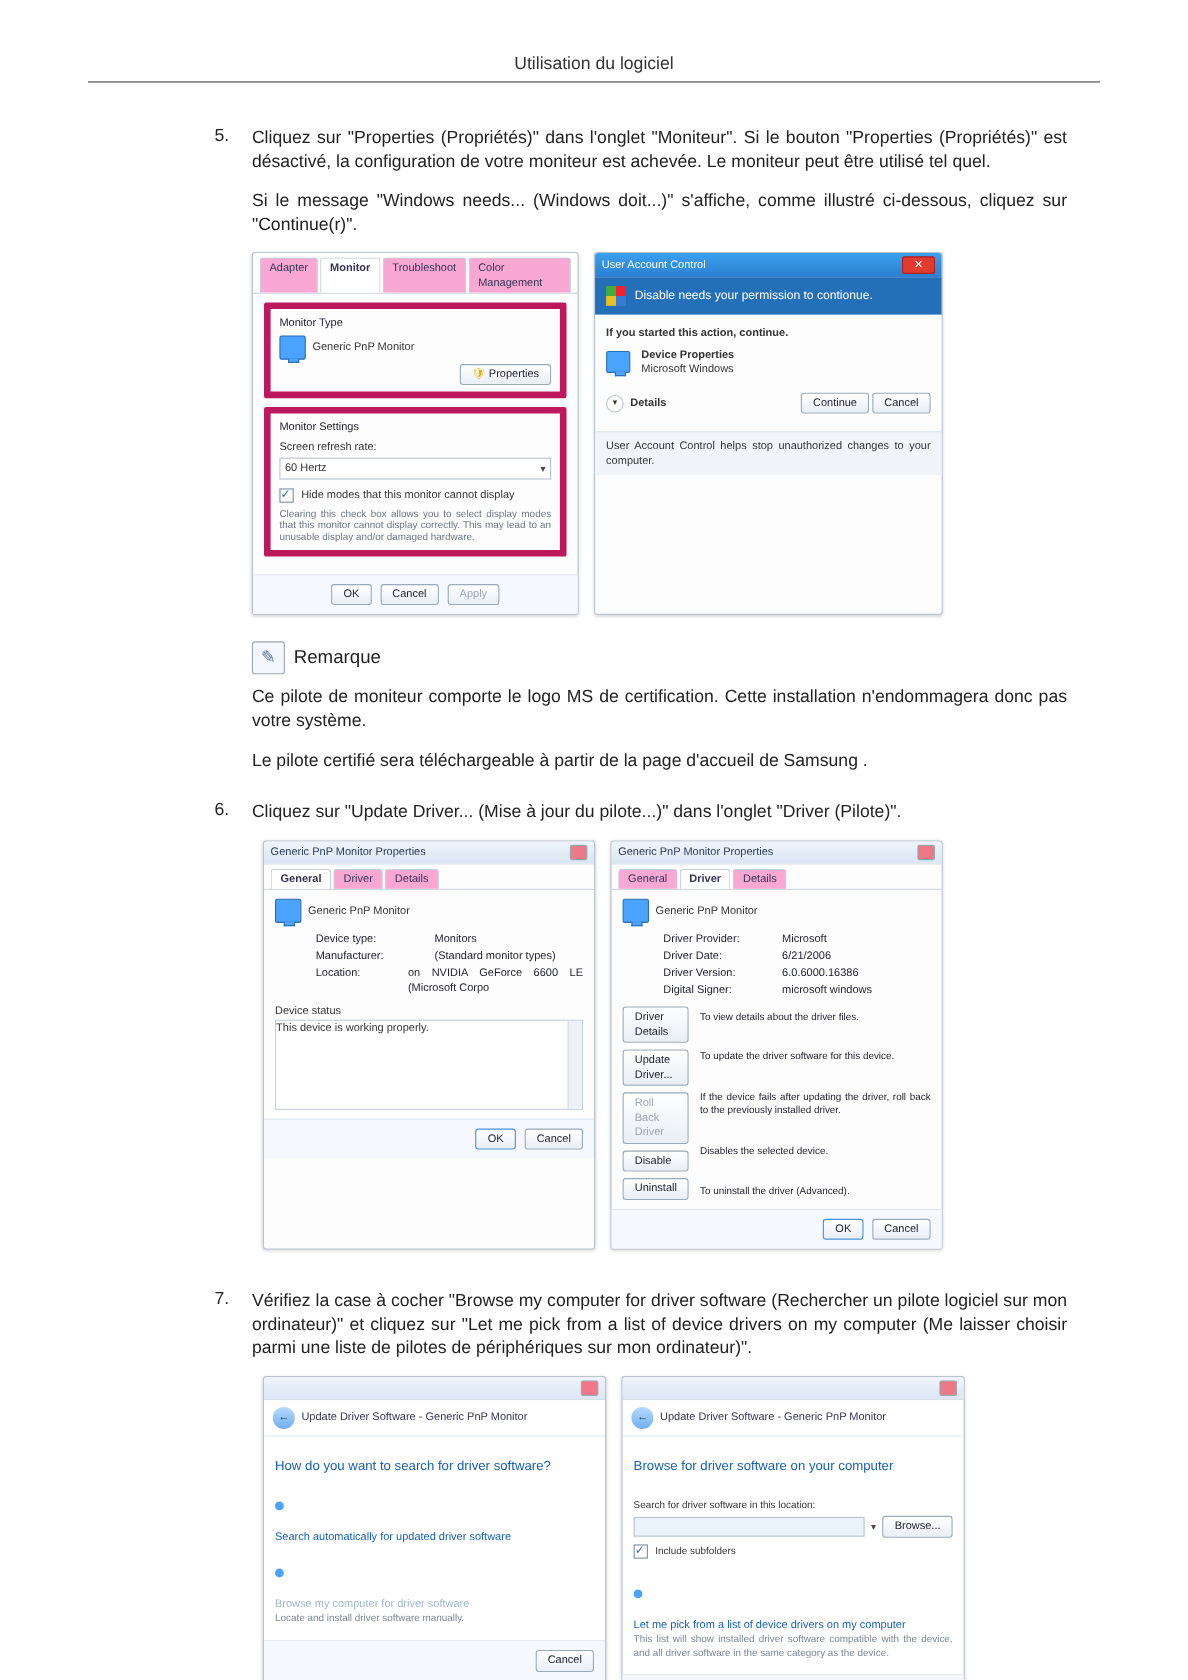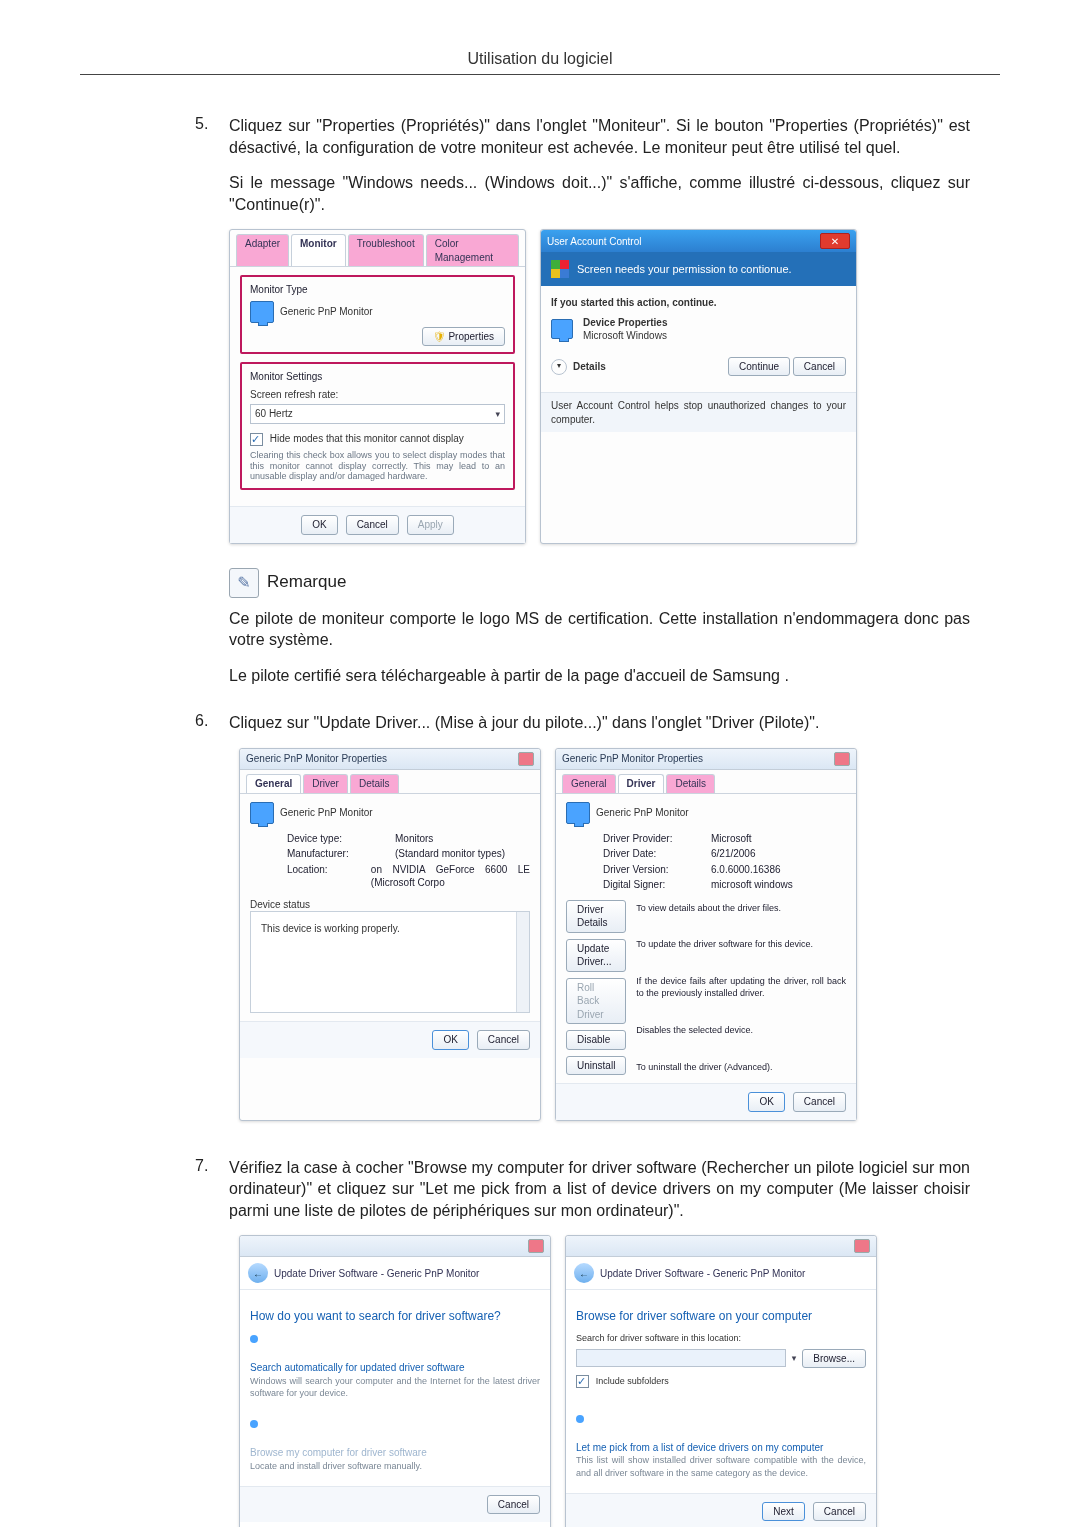--- a/index.html
+++ b/index.html
@@ -77,21 +77,21 @@
   .tabs {
     display:flex; gap:2px; padding:4px 6px 0 6px; border-bottom:1px solid #ccd4de;
   }
   .tab {
     padding:2px 8px; border:1px solid #c6d0db; border-bottom:none;
     background:#f9a8d4; border-radius:3px 3px 0 0; color:#335;
   }
   .tab.active { background:#fff; font-weight:bold; }
   .winbody { padding:8px 10px; }
   .groupbox {
-    border:2px solid #be185d; border-radius:2px; padding:6px 8px; margin-bottom:8px;
+    border:6px solid #be185d; border-radius:2px; padding:6px 8px; margin-bottom:8px;
   }
   .grouptitle { font-size:10px; color:#223; margin-bottom:4px; }
   .monrow { display:flex; align-items:center; gap:6px; }
   .monicon {
     width:22px;height:20px;background:#4aa3ff;border:1px solid #2a6db3;border-radius:2px;
     position:relative;
   }
   .monicon::after{content:"";position:absolute;left:7px;bottom:-4px;width:8px;height:3px;background:#4aa3ff;border:1px solid #2a6db3;border-top:none;}
   .btn {
     display:inline-block;padding:2px 10px;border:1px solid #9aaab9;border-radius:3px;
@@ -122,27 +122,27 @@
   .uacbody{padding:10px;}
   .uacline{display:flex;align-items:center;gap:10px;margin:6px 0;}
   .uacfoot{background:#f1f5fa;border-top:1px solid #dfe6ee;padding:6px 10px;font-size:10px;}
   
   .kv{display:flex;font-size:10px;margin:2px 0;}
   .kv .k{width:108px;color:#223;padding-left:37px;}
   .kv .v{color:#223;}
   .stack{display:flex;gap:10px;}
   .stack .btncol{display:flex;flex-direction:column;gap:6px;}
   .stack .desccol{display:flex;flex-direction:column;gap:20px;font-size:9px;color:#223;justify-content:space-around;}
-  .textarea{border:1px solid #c6d0db;background:#fff;height:80px;padding:10px;font-size:10px;position:relative;}
+  .textarea{border:1px solid #c6d0db;background:#fff;height:80px;padding:0;font-size:10px;position:relative;}
   .textarea .scroll{position:absolute;right:0;top:0;bottom:0;width:12px;background:#eef2f7;border-left:1px solid #d3dbe4;}
   
   .wiz{background:#fff;}
   .wiz .crumb{display:flex;align-items:center;gap:6px;padding:6px 8px;border-bottom:1px solid #e3e9f0;font-size:10px;color:#335;}
   .wiz .crumb .back{width:20px;height:20px;border-radius:50%;background:linear-gradient(#b6daff,#6fb0ee);display:flex;align-items:center;justify-content:center;color:#134;}
-  .wiz h4{color:#1560b3;font-size:12px;font-weight:normal;margin:10px 0 8px 0;}
+  .wiz h4{color:#1560b3;font-size:12px;font-weight:normal;margin:10px 0 22px 0;}
   .wiz .opt{display:flex;gap:18px;margin:6px 0;flex-direction:column;}
   .wiz .opt .dot{width:8px;height:8px;border-radius:50%;background:#49a3ff;margin-top:3px;flex:0 0 8px;}
   .wiz .opt .ot{color:#1560b3;font-size:10px;}
   .wiz .opt .od{color:#7a8795;font-size:9px;}
   .wiz .opt.disabled .ot{color:#9fb6cf;}
   .fieldline{display:flex;gap:6px;align-items:center;}
   .txtinput{flex:1;border:1px solid #b8c3d0;background:#eaf2fb;height:16px;}
   .remark{display:flex;align-items:center;gap:8px;margin:20px 0 10px 0;}
   .remark-icon{width:28px;height:28px;border:1px solid #9aa6b1;border-radius:3px;display:flex;align-items:center;justify-content:center;color:#5a78a7;background:#f4f7fb;}
   .remark-title{font-size:17px;color:#222;}
@@ -201,21 +201,21 @@
             </div>
           </div>
 
           <div class="win" style="width:315px">
             <div class="uac-title">
               <span>User Account Control</span>
               <span class="xb">✕</span>
             </div>
             <div class="uac-bar">
               <span class="shield"></span>
-              <span>Screen needs your permission to contionue.</span>
+              <span>Disable needs your permission to contionue.</span>
             </div>
             <div class="uacbody">
               <div style="font-size:10px;font-weight:bold;margin-bottom:6px;">If you started this action, continue.</div>
               <div class="uacline">
                 <span class="monicon" style="width:20px;height:18px;"></span>
                 <div>
                   <div style="font-size:10px;font-weight:bold;">Device Properties</div>
                   <div style="font-size:10px;">Microsoft Windows</div>
                 </div>
               </div>
@@ -366,21 +366,20 @@
             <div class="crumb">
               <span class="back">←</span>
               <span>Update Driver Software - Generic PnP Monitor</span>
             </div>
             <div class="winbody">
               <h4>How do you want to search for driver software?</h4>
               <div class="opt">
                 <span class="dot"></span>
                 <div>
                   <div class="ot">Search automatically for updated driver software</div>
-                  <div class="od">Windows will search your computer and the Internet for the latest driver software for your device.</div>
                 </div>
               </div>
               <div class="opt disabled" style="margin-top:18px;">
                 <span class="dot"></span>
                 <div>
                   <div class="ot">Browse my computer for driver software</div>
                   <div class="od">Locate and install driver software manually.</div>
                 </div>
               </div>
             </div>

